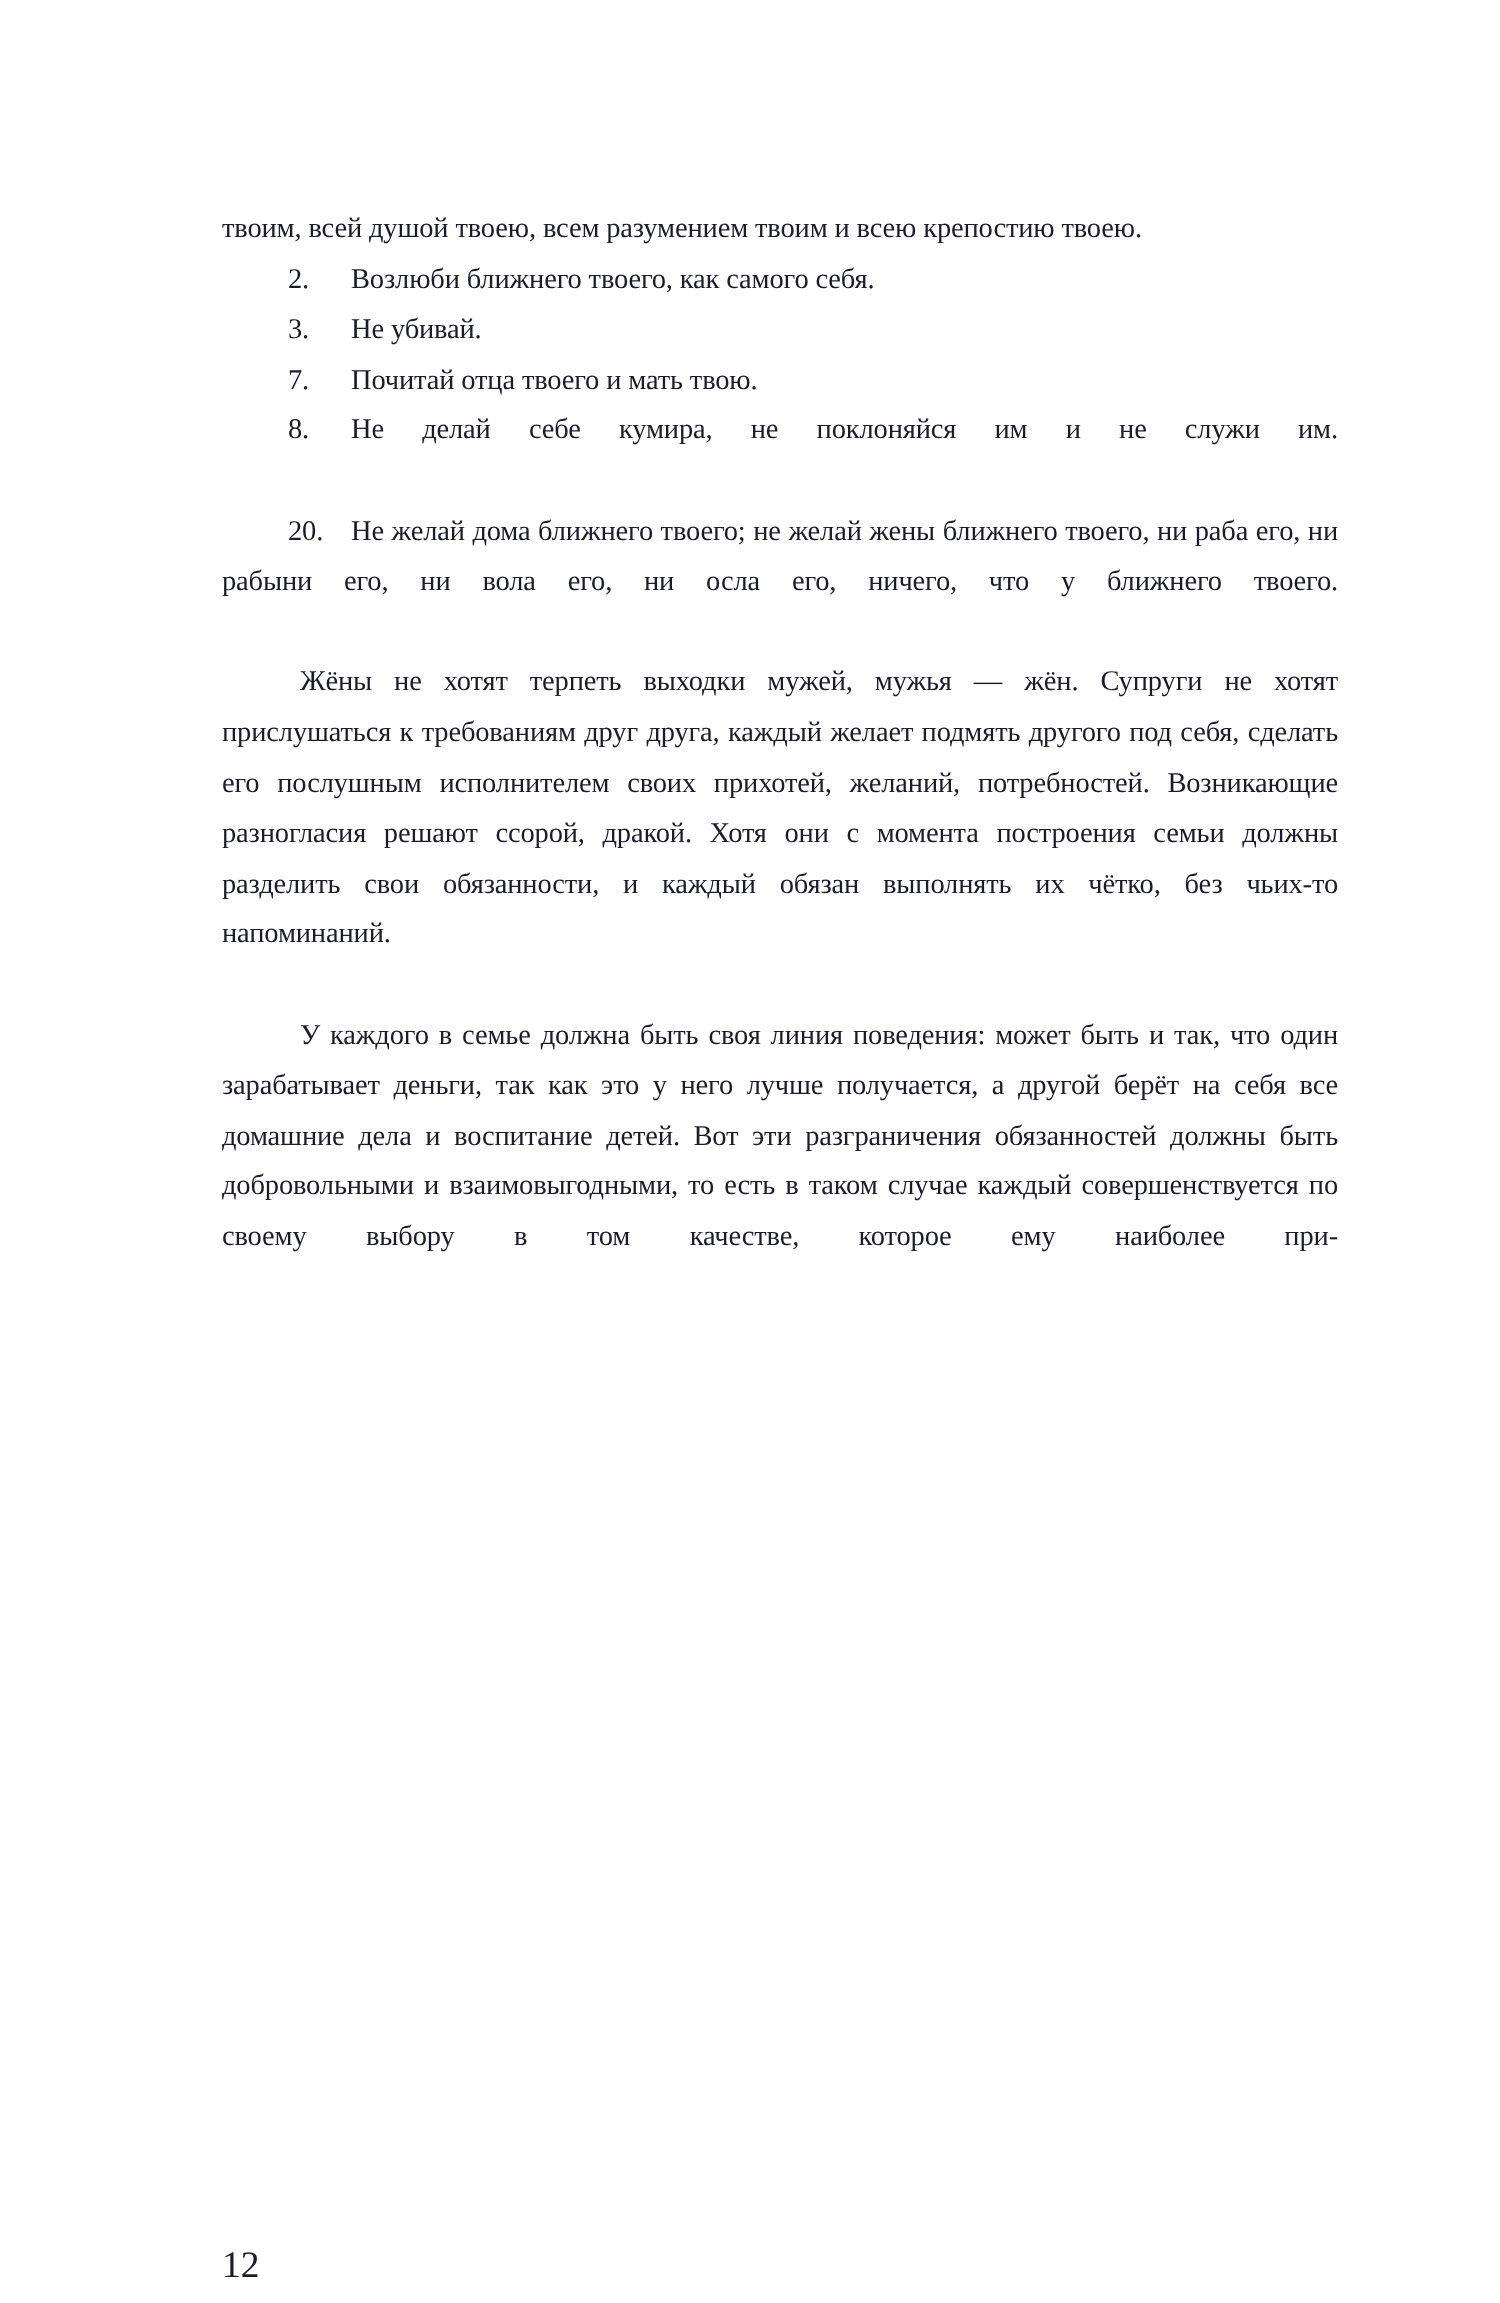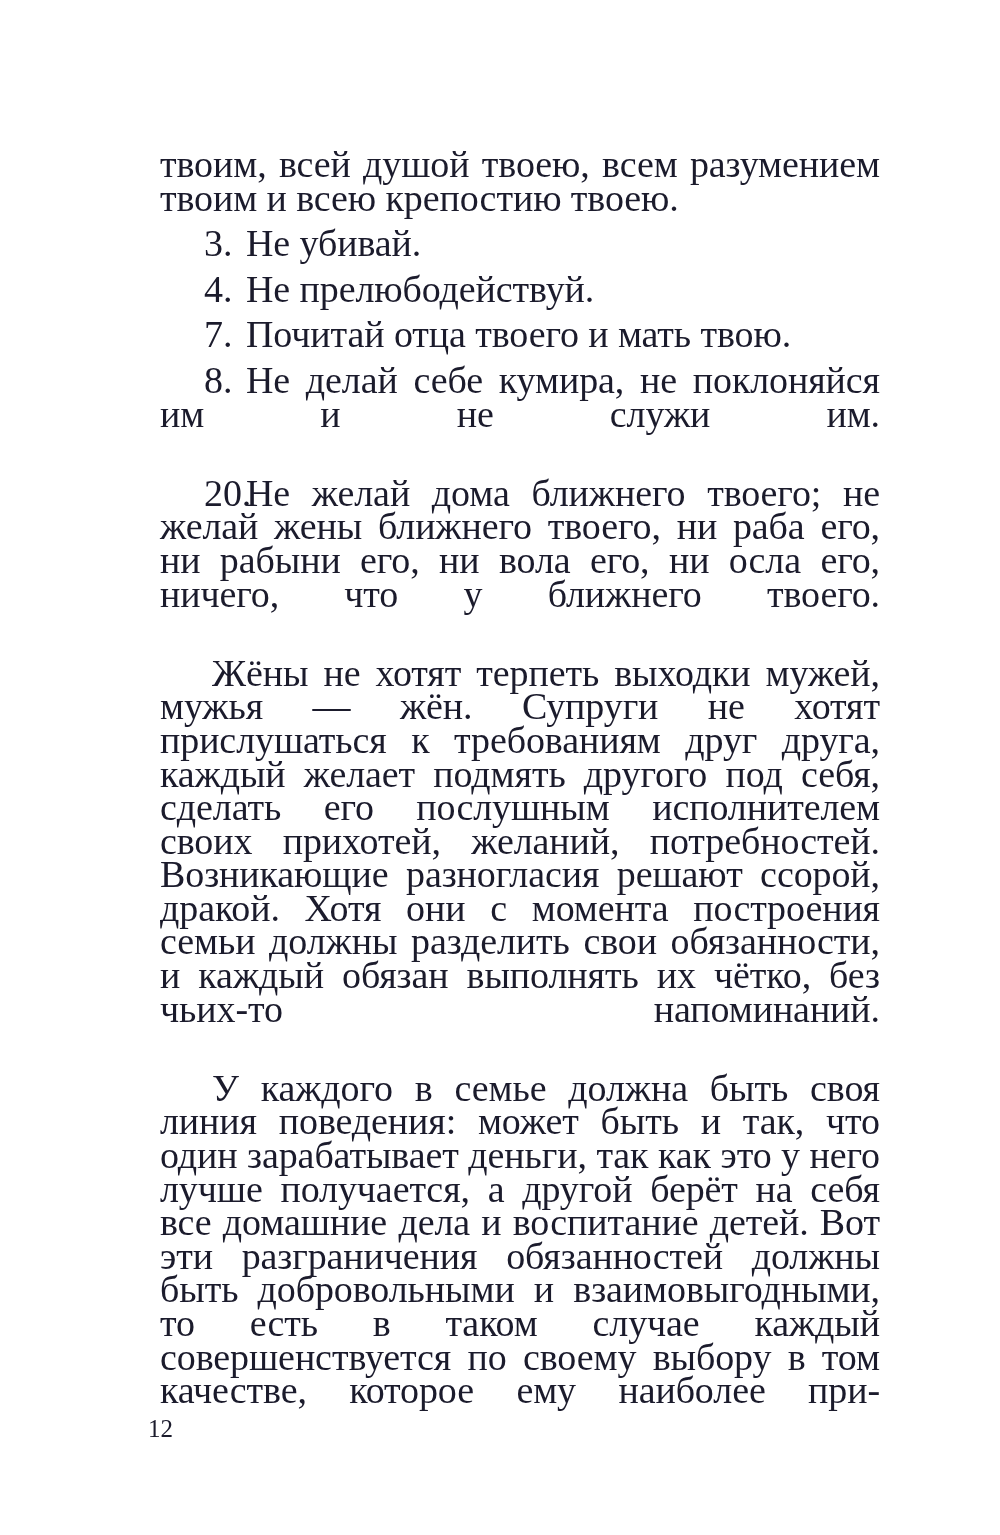--- a/index.html
+++ b/index.html
@@ -28,26 +28,26 @@
     position: absolute;
     left: 148px;
     top: 136px;
     width: 744px;
   }
 
   
   .line,
   .para,
   .list-item {
-    font-size: 38px;
+    font-size: 19px;
     line-height: 33.6px;
     letter-spacing: -0.1px;
     text-align: justify;
     text-justify: inter-word;
-    margin: 12px;
+    margin: 0;
     font-weight: 400;
   }
 
   
   .para.continuation {
     text-indent: 0;
   }
 
   .para {
     text-indent: 52px;
@@ -88,21 +88,21 @@
   }
 
   
   .list-item {
     text-indent: 0;
   }
 
   .page-number {
     position: absolute;
     left: 148px;
-    top: 1414px;
+    top: 1496px;
     font-size: 25px;
     line-height: 30px;
     color: #1b1b2c;
     font-family: "Liberation Serif", "DejaVu Serif", serif;
   }
 
   
   .nostretch::after {
     content: none;
   }
@@ -111,28 +111,28 @@
 <body>
 
 <div class="page">
 
   <div class="text-block">
 
     <p class="para continuation nostretch">твоим, всей душой твоею, всем разумением твоим и всею крепостию твоею.</p>
 
     <div class="cmd-list">
 
+      <p class="list-item nostretch">
+        <span class="num">2.</span><span class="body">Возлюби ближнего твоего, как самого себя.</span>
+      </p>
 
       <p class="list-item nostretch">
         <span class="num">3.</span><span class="body">Не убивай.</span>
       </p>
 
-      <p class="list-item nostretch">
-        <span class="num">4.</span><span class="body">Не прелюбодействуй.</span>
-      </p>
 
 
 
       <p class="list-item nostretch">
         <span class="num">7.</span><span class="body">Почитай отца твоего и мать твою.</span>
       </p>
 
       <p class="list-item">
         <span class="num">8.</span><span class="body">Не делай себе кумира, не поклоняйся им и не служи им.</span>
       </p>

